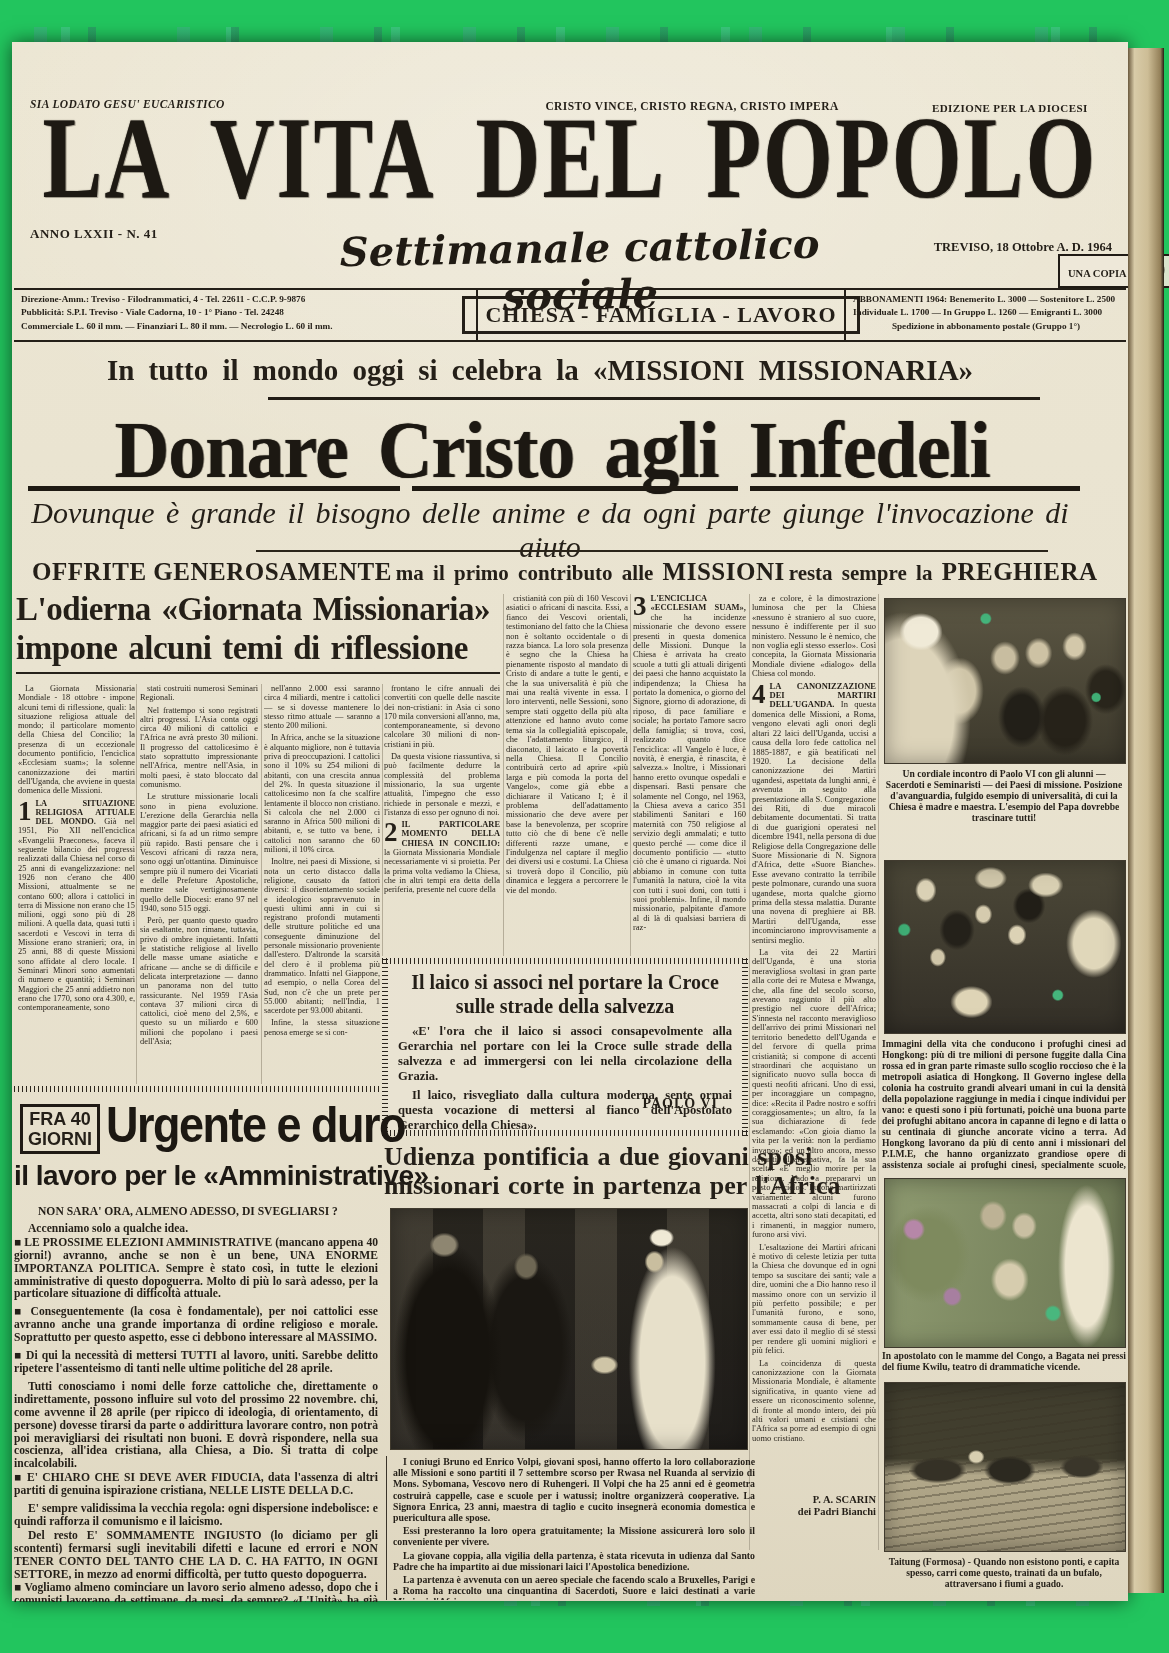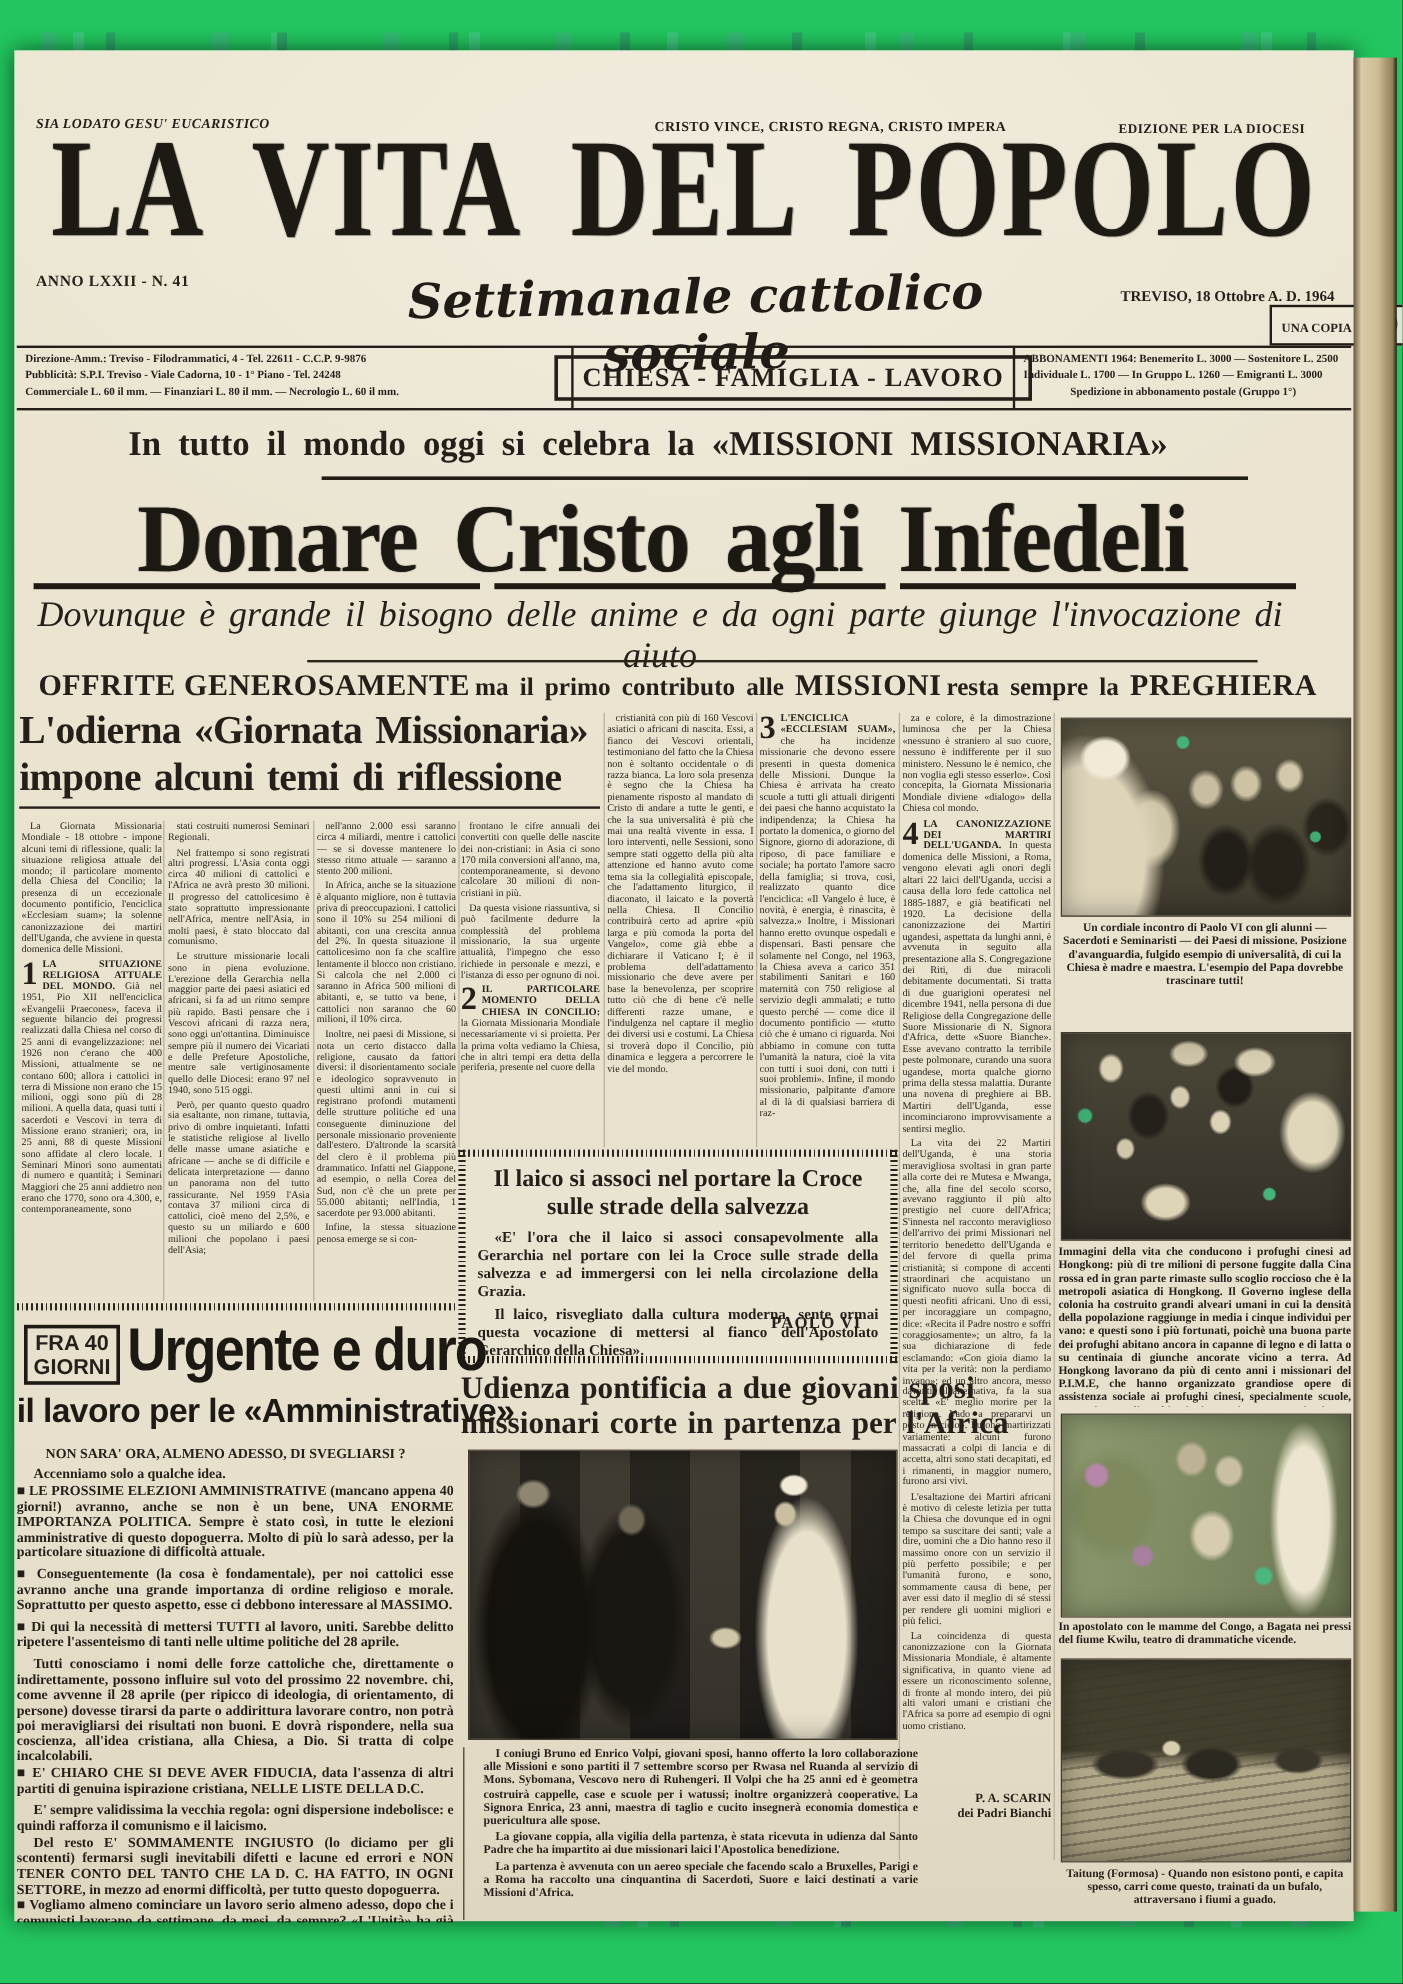--- a/index.html
+++ b/index.html
@@ -86,21 +86,21 @@
   #a2-body{left:2px;top:1164px;width:364px;height:396px;overflow:hidden;font-size:11.6px;font-weight:700;
            line-height:12.9px;text-align:justify;}
   #a2-body .hd{text-indent:24px;margin:0 0 4px 0;}
   #a2-body p{margin:0 0 5px 0;}
   #a2-body p.ind{text-indent:14px;margin-bottom:1px;}
   
   #a3-title{left:372px;top:1100px;width:368px;font-size:26px;font-weight:700;line-height:29px;
             word-spacing:2px;white-space:nowrap;}
   #a3-photo{left:378px;top:1166px;width:356px;height:240px;}
   #a3-caption{left:374px;top:1414px;width:362px;height:144px;overflow:hidden;font-size:9.8px;font-weight:700;
-              line-height:11.2px;text-align:justify;border-left:1.5px solid #3a342a;padding-left:16px;}
+              line-height:11.2px;text-align:justify;border-left:1.5px solid #3a342a;padding-left:6px;}
   #a3-caption p{margin:0 0 2px 0;text-indent:10px;}
   
   .photo{border:1px solid #403a2e;box-shadow:inset 0 0 22px rgba(0,0,0,.35);}
   .photo-caption{font-size:9.6px;font-weight:700;line-height:11px;text-align:justify;overflow:hidden;}
   .photo-caption.ctr{text-align:center;}
   #col7-sig{left:740px;top:1452px;width:124px;text-align:right;font-size:10.5px;font-weight:700;line-height:12px;}
   
   #ph1{background:
     radial-gradient(30px 26px at 15% 20%, #f0ead7 0 55%, transparent 72%),
     radial-gradient(95px 150px at 8% 72%, #ddd4ba 0 52%, transparent 70%),
@@ -302,20 +302,21 @@
         </div>
     </div>
 
     <div class="abs" id="a3-title">
       <div>Udienza pontificia a due giovani sposi</div>
       <div>missionari corte in partenza per l'Africa</div>
     </div>
     <div class="abs photo" id="a3-photo"></div>
     <div class="abs" id="a3-caption">
         <p class="capp">I coniugi Bruno ed Enrico Volpi, giovani sposi, hanno offerto la loro collaborazione alle Missioni e sono partiti il 7 settembre scorso per Rwasa nel Ruanda al servizio di Mons. Sybomana, Vescovo nero di Ruhengeri. Il Volpi che ha 25 anni ed è geometra costruirà cappelle, case e scuole per i watussi; inoltre organizzerà cooperative. La Signora Enrica, 23 anni, maestra di taglio e cucito insegnerà economia domestica e puericultura alle spose.</p>
+        <p class="capp">Essi presteranno la loro opera gratuitamente; la Missione assicurerà loro solo il conveniente per vivere.</p>
         <p class="capp">La giovane coppia, alla vigilia della partenza, è stata ricevuta in udienza dal Santo Padre che ha impartito ai due missionari laici l'Apostolica benedizione.</p>
         <p class="capp">La partenza è avvenuta con un aereo speciale che facendo scalo a Bruxelles, Parigi e a Roma ha raccolto una cinquantina di Sacerdoti, Suore e laici destinati a varie Missioni d'Africa.</p>
       </div>
 
     <div class="abs photo" id="ph1" style="left:872px;top:556px;width:240px;height:164px;"></div>
     <div class="abs photo-caption ctr" style="left:870px;top:726px;width:244px;height:62px;">Un cordiale incontro di Paolo VI con gli alunni — Sacerdoti e Seminaristi — dei Paesi di missione. Posizione d'avanguardia, fulgido esempio di universalità, di cui la Chiesa è madre e maestra. L'esempio del Papa dovrebbe trascinare tutti!</div>
     <div class="abs photo" id="ph2" style="left:872px;top:818px;width:240px;height:172px;"></div>
     <div class="abs photo-caption" style="left:870px;top:996px;width:244px;height:134px;">Immagini della vita che conducono i profughi cinesi ad Hongkong: più di tre milioni di persone fuggite dalla Cina rossa ed in gran parte rimaste sullo scoglio roccioso che è la metropoli asiatica di Hongkong. Il Governo inglese della colonia ha costruito grandi alveari umani in cui la densità della popolazione raggiunge in media i cinque individui per vano: e questi sono i più fortunati, poichè una buona parte dei profughi abitano ancora in capanne di legno e di latta o su centinaia di giunche ancorate vicino a terra. Ad Hongkong lavorano da più di cento anni i missionari del P.I.M.E, che hanno organizzato grandiose opere di assistenza sociale ai profughi cinesi, specialmente scuole, costruzione di abitazioni, assistenza sanitaria e distribuzione di viveri.</div>
     <div class="abs photo" id="ph3" style="left:872px;top:1136px;width:240px;height:168px;"></div>
     <div class="abs photo-caption" style="left:870px;top:1308px;width:244px;height:26px;">In apostolato con le mamme del Congo, a Bagata nei pressi del fiume Kwilu, teatro di drammatiche vicende.</div>

